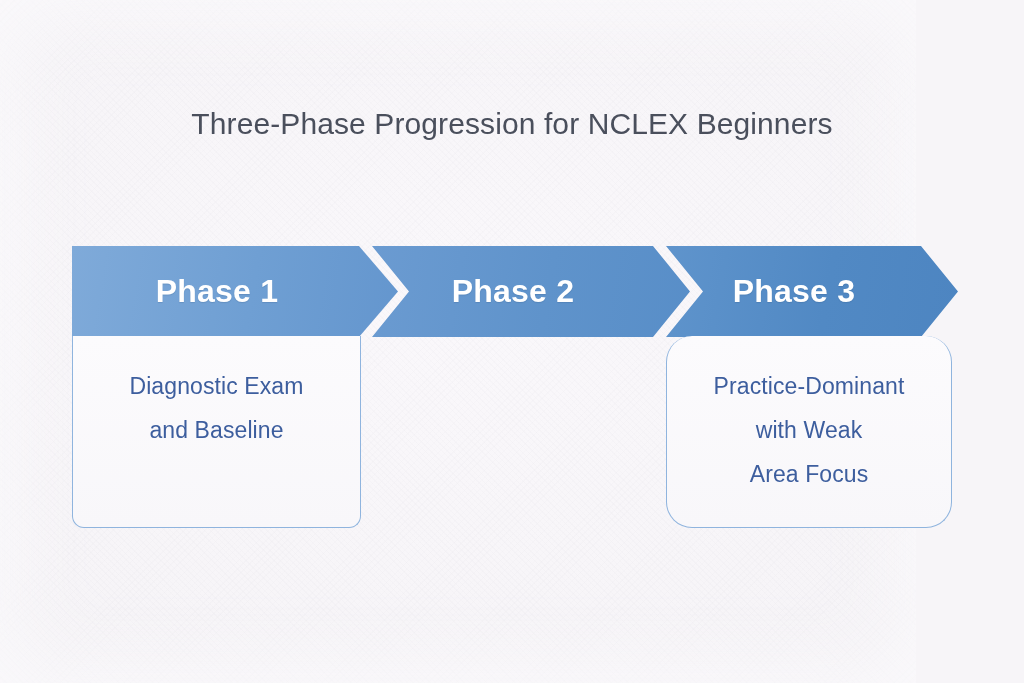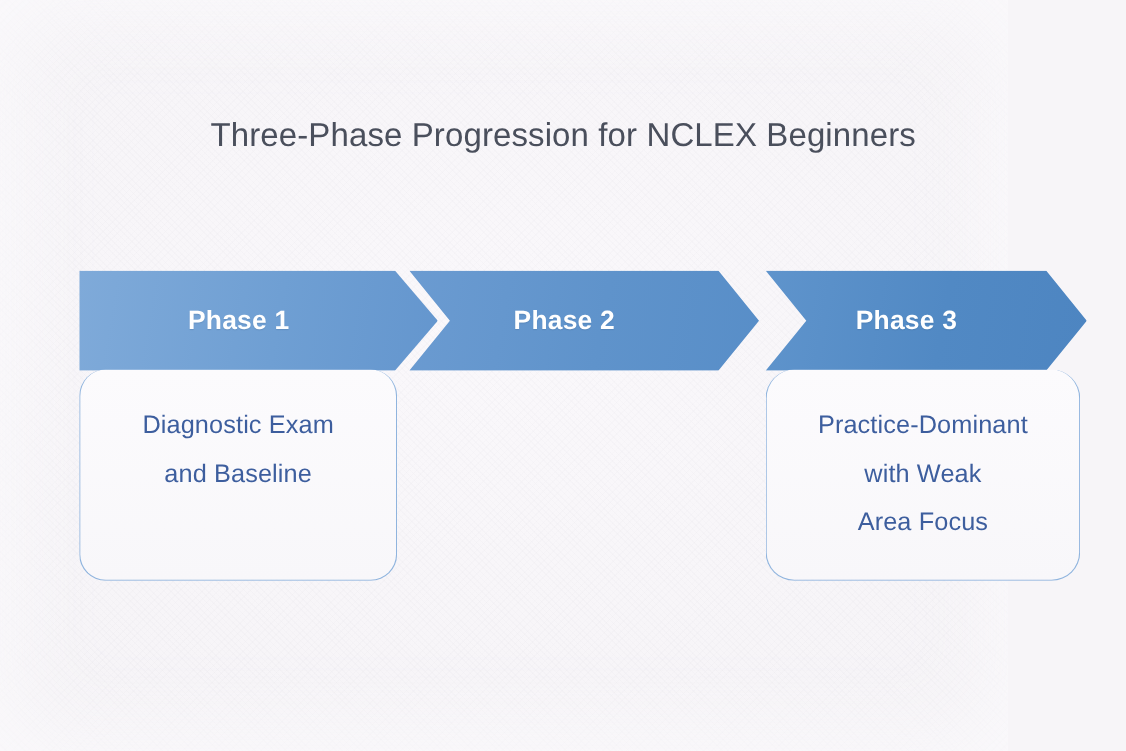--- a/index.html
+++ b/index.html
@@ -80,21 +80,21 @@
     left: 0;
     top: 0;
     height: 91px;
     display: flex;
     align-items: center;
     justify-content: center;
     box-sizing: border-box;
   }
   .phase-header-label {
     position: relative;
-    font-size: 24px;
+    font-size: 32px;
     font-weight: bold;
     color: #ffffff;
     letter-spacing: 0.2px;
     text-shadow: 0 1px 1px rgba(40,70,110,0.18);
     z-index: 2;
     pointer-events: none;
   }
   .phase-header-label.shift-left { margin-right: 36px; }
 
   
@@ -122,32 +122,32 @@
     letter-spacing: 0.1px;
   }
 
   
   #phase-1 { left: 72px;  width: 326px; }
   #phase-1 .phase-header {
     width: 326px;
     background: linear-gradient(100deg, #7faad9 0%, #6f9fd3 55%, #6496ce 100%);
     clip-path: polygon(0 0, 287px 0, 326px 45.5px, 287px 91px, 0 91px);
   }
-  #phase-1 .phase-body { left: 0; width: 289px; border-radius: 24px; }
+  #phase-1 .phase-body { left: 0; width: 289px; }
 
   #phase-2 { left: 372px; width: 318px; }
   #phase-2 .phase-header {
     width: 318px;
     background: linear-gradient(100deg, #6b9bd1 0%, #5f93cb 55%, #588ec8 100%);
     clip-path: polygon(0 0, 281px 0, 318px 45.5px, 281px 91px, 0 91px, 37px 45.5px);
     text-align: center;
   }
   #phase-2 .phase-body { left: 0; width: 282px; }
 
-  #phase-3 { left: 696px; width: 292px; }
+  #phase-3 { left: 666px; width: 292px; }
   #phase-3 .phase-header {
     width: 292px;
     background: linear-gradient(100deg, #5f94cc 0%, #5189c4 55%, #4d85c1 100%);
     clip-path: polygon(0 0, 255px 0, 292px 45.5px, 255px 91px, 0 91px, 37px 45.5px);
   }
   #phase-3 .phase-body { left: 0; width: 286px; border-radius: 26px; }
 </style>
 </head>
 <body>
 

